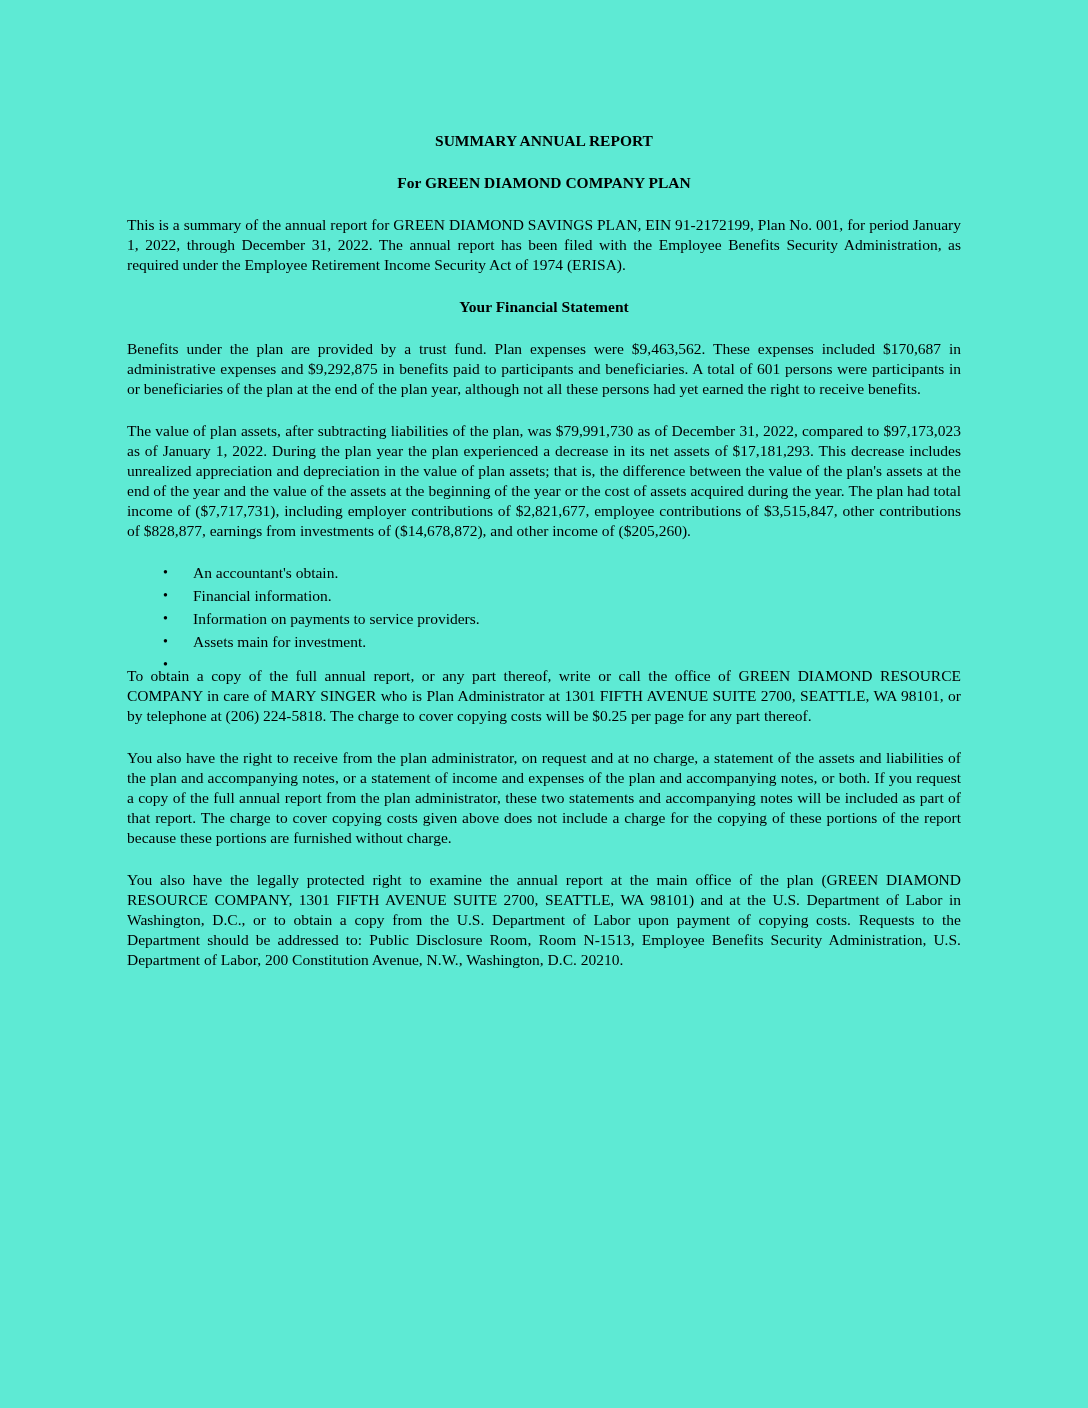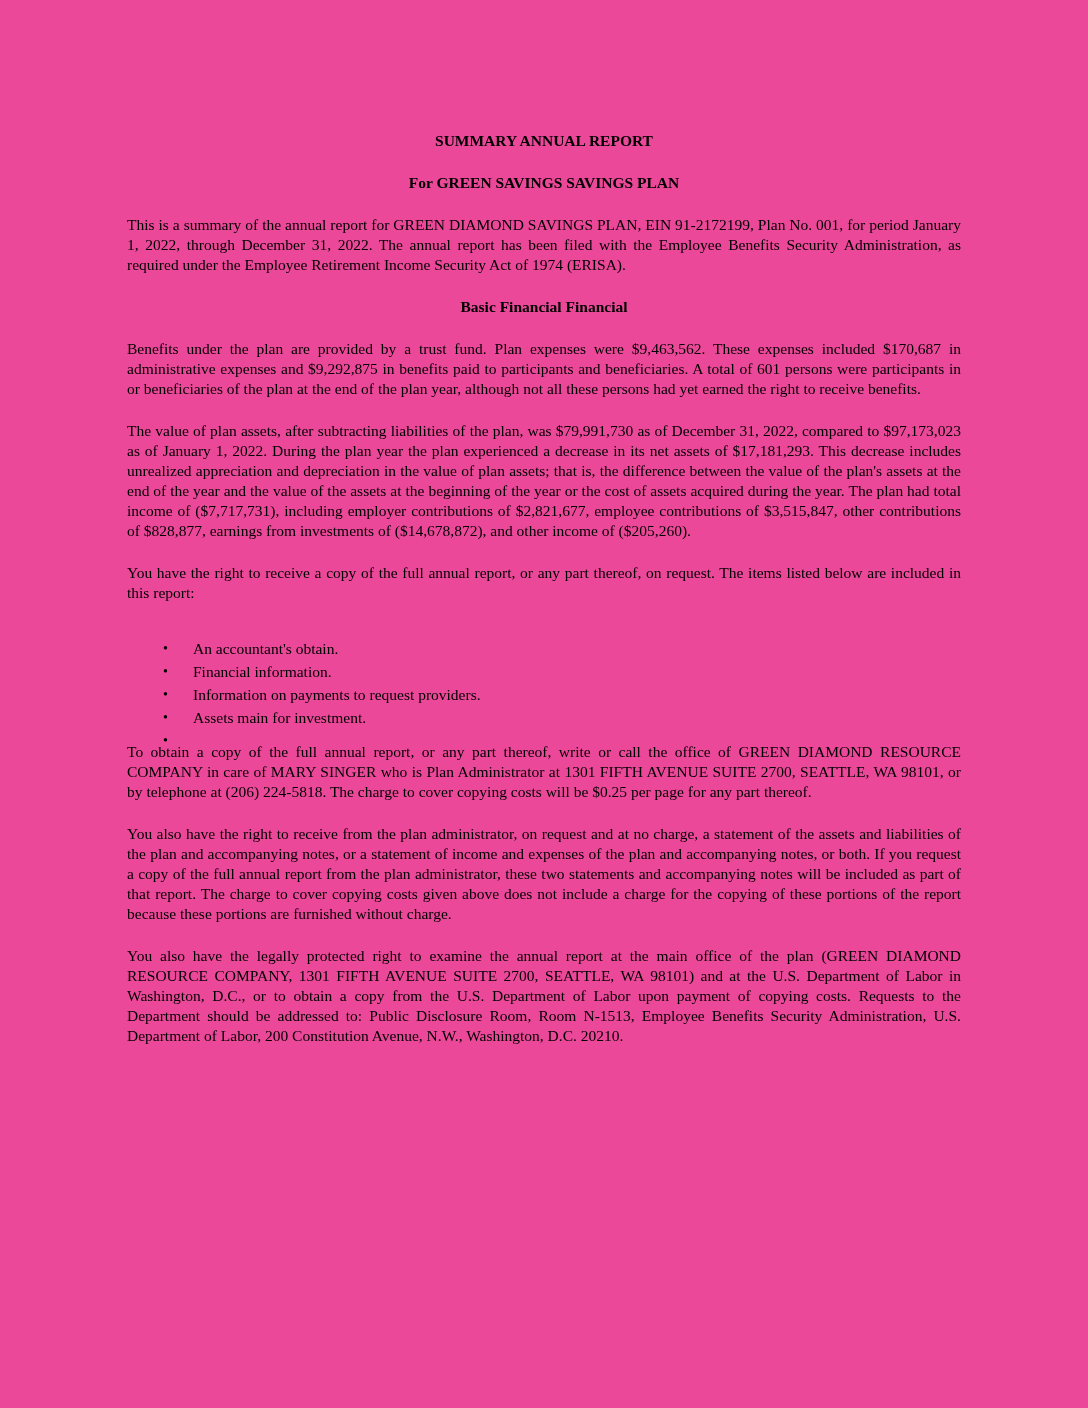--- a/index.html
+++ b/index.html
@@ -5,21 +5,21 @@
   html, body {
     margin: 0;
     padding: 0;
     background: #ffffff;
   }
   .page {
     position: relative;
     width: 1088px;
     height: 1408px;
     margin: 0 auto;
-    background: #ec4899;
+    background: #5eead4;
     box-sizing: border-box;
     padding: 131px 127px 40px 127px;
     font-family: "Liberation Serif", "DejaVu Serif", serif;
     font-size: 15.5px;
     line-height: 20px;
     color: #000000;
     overflow: hidden;
   }
   .doc-title,
   .doc-subtitle,
@@ -57,45 +57,44 @@
     font-size: 14px;
   }
 </style>
 </head>
 <body>
 
 <div class="page">
 
   <div class="doc-title">SUMMARY ANNUAL REPORT</div>
 
-  <div class="doc-subtitle">For GREEN SAVINGS SAVINGS PLAN</div>
+  <div class="doc-subtitle">For GREEN DIAMOND COMPANY PLAN</div>
 
   <p class="para">This is a summary of the annual report for GREEN DIAMOND SAVINGS PLAN, EIN 91-2172199, Plan No. 001, for period January 1, 2022, through December 31, 2022. The annual report has been filed with the Employee Benefits Security Administration, as required under the Employee Retirement Income Security Act of 1974 (ERISA).</p>
 
-  <div class="section-heading">Basic Financial Financial</div>
+  <div class="section-heading">Your Financial Statement</div>
 
   <p class="para">Benefits under the plan are provided by a trust fund. Plan expenses were $9,463,562. These expenses included $170,687 in administrative expenses and $9,292,875 in benefits paid to participants and beneficiaries. A total of 601 persons were participants in or beneficiaries of the plan at the end of the plan year, although not all these persons had yet earned the right to receive benefits.</p>
 
   <p class="para">The value of plan assets, after subtracting liabilities of the plan, was $79,991,730 as of December 31, 2022, compared to $97,173,023 as of January 1, 2022. During the plan year the plan experienced a decrease in its net assets of $17,181,293. This decrease includes unrealized appreciation and depreciation in the value of plan assets; that is, the difference between the value of the plan's assets at the end of the year and the value of the assets at the beginning of the year or the cost of assets acquired during the year. The plan had total income of ($7,717,731), including employer contributions of $2,821,677, employee contributions of $3,515,847, other contributions of $828,877, earnings from investments of ($14,678,872), and other income of ($205,260).</p>
 
 
-  <p class="para before-list">You have the right to receive a copy of the full annual report, or any part thereof, on request. The items listed below are included in this report:</p>
 
   <ul class="report-items">
     <li>
       <span class="bullet">•</span>
       <span>An accountant's obtain.</span>
     </li>
     <li>
       <span class="bullet">•</span>
       <span>Financial information.</span>
     </li>
     <li>
       <span class="bullet">•</span>
-      <span>Information on payments to request providers.</span>
+      <span>Information on payments to service providers.</span>
     </li>
     <li>
       <span class="bullet">•</span>
       <span>Assets main for investment.</span>
     </li>
     <li>
       <span class="bullet">•</span>
     </li>
   </ul>
 

